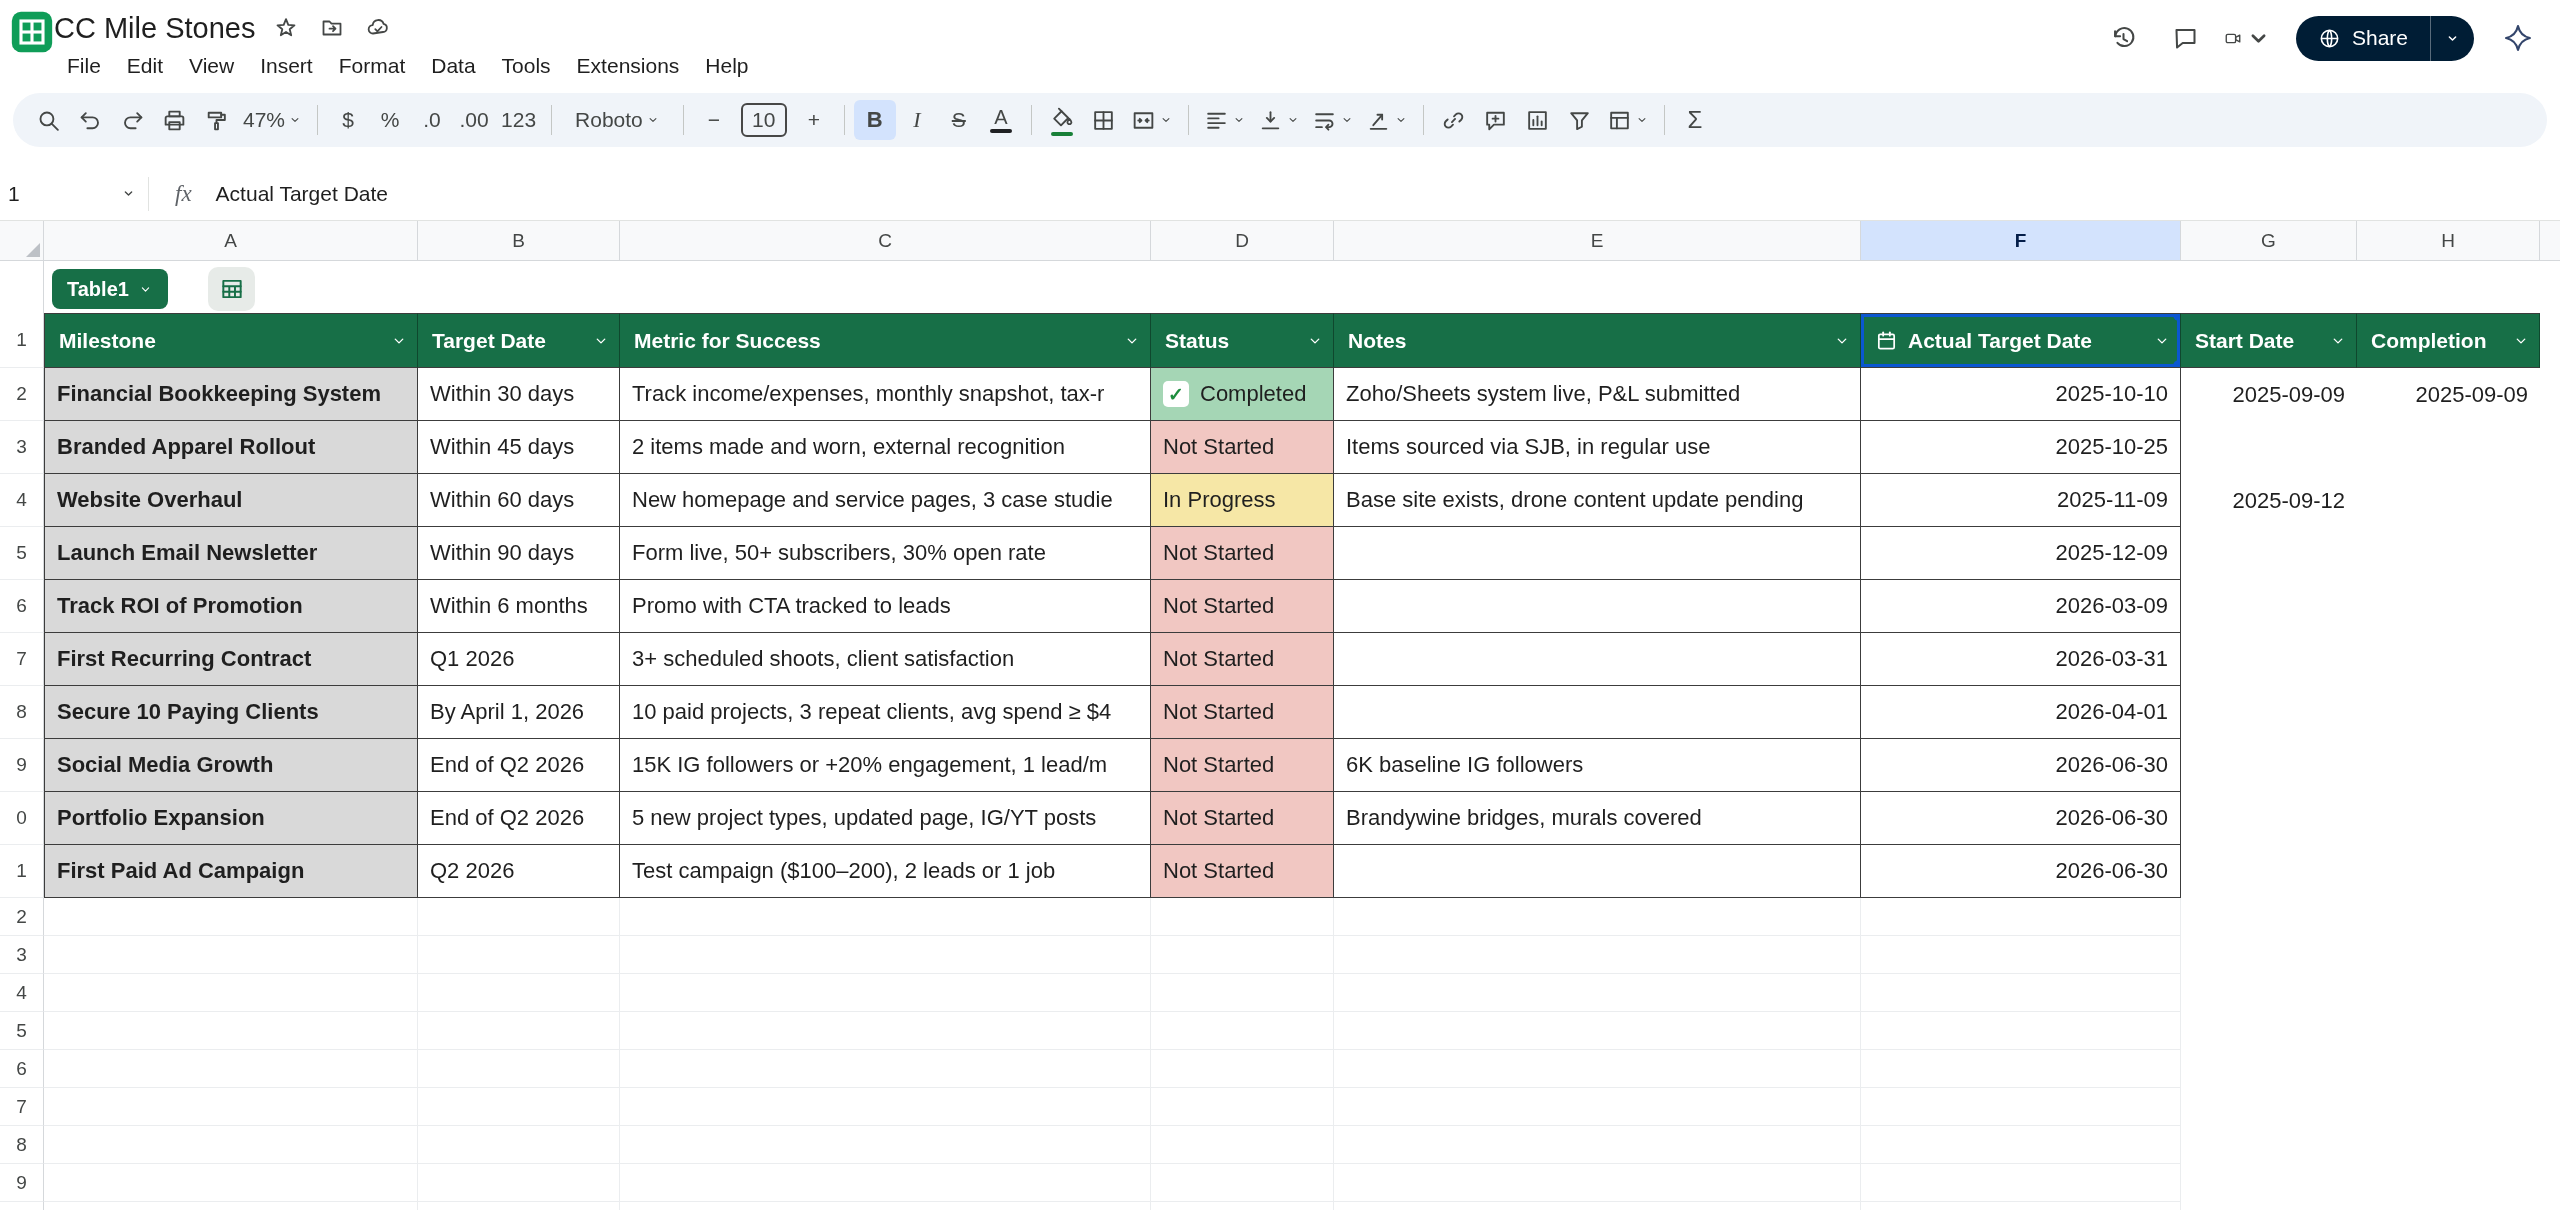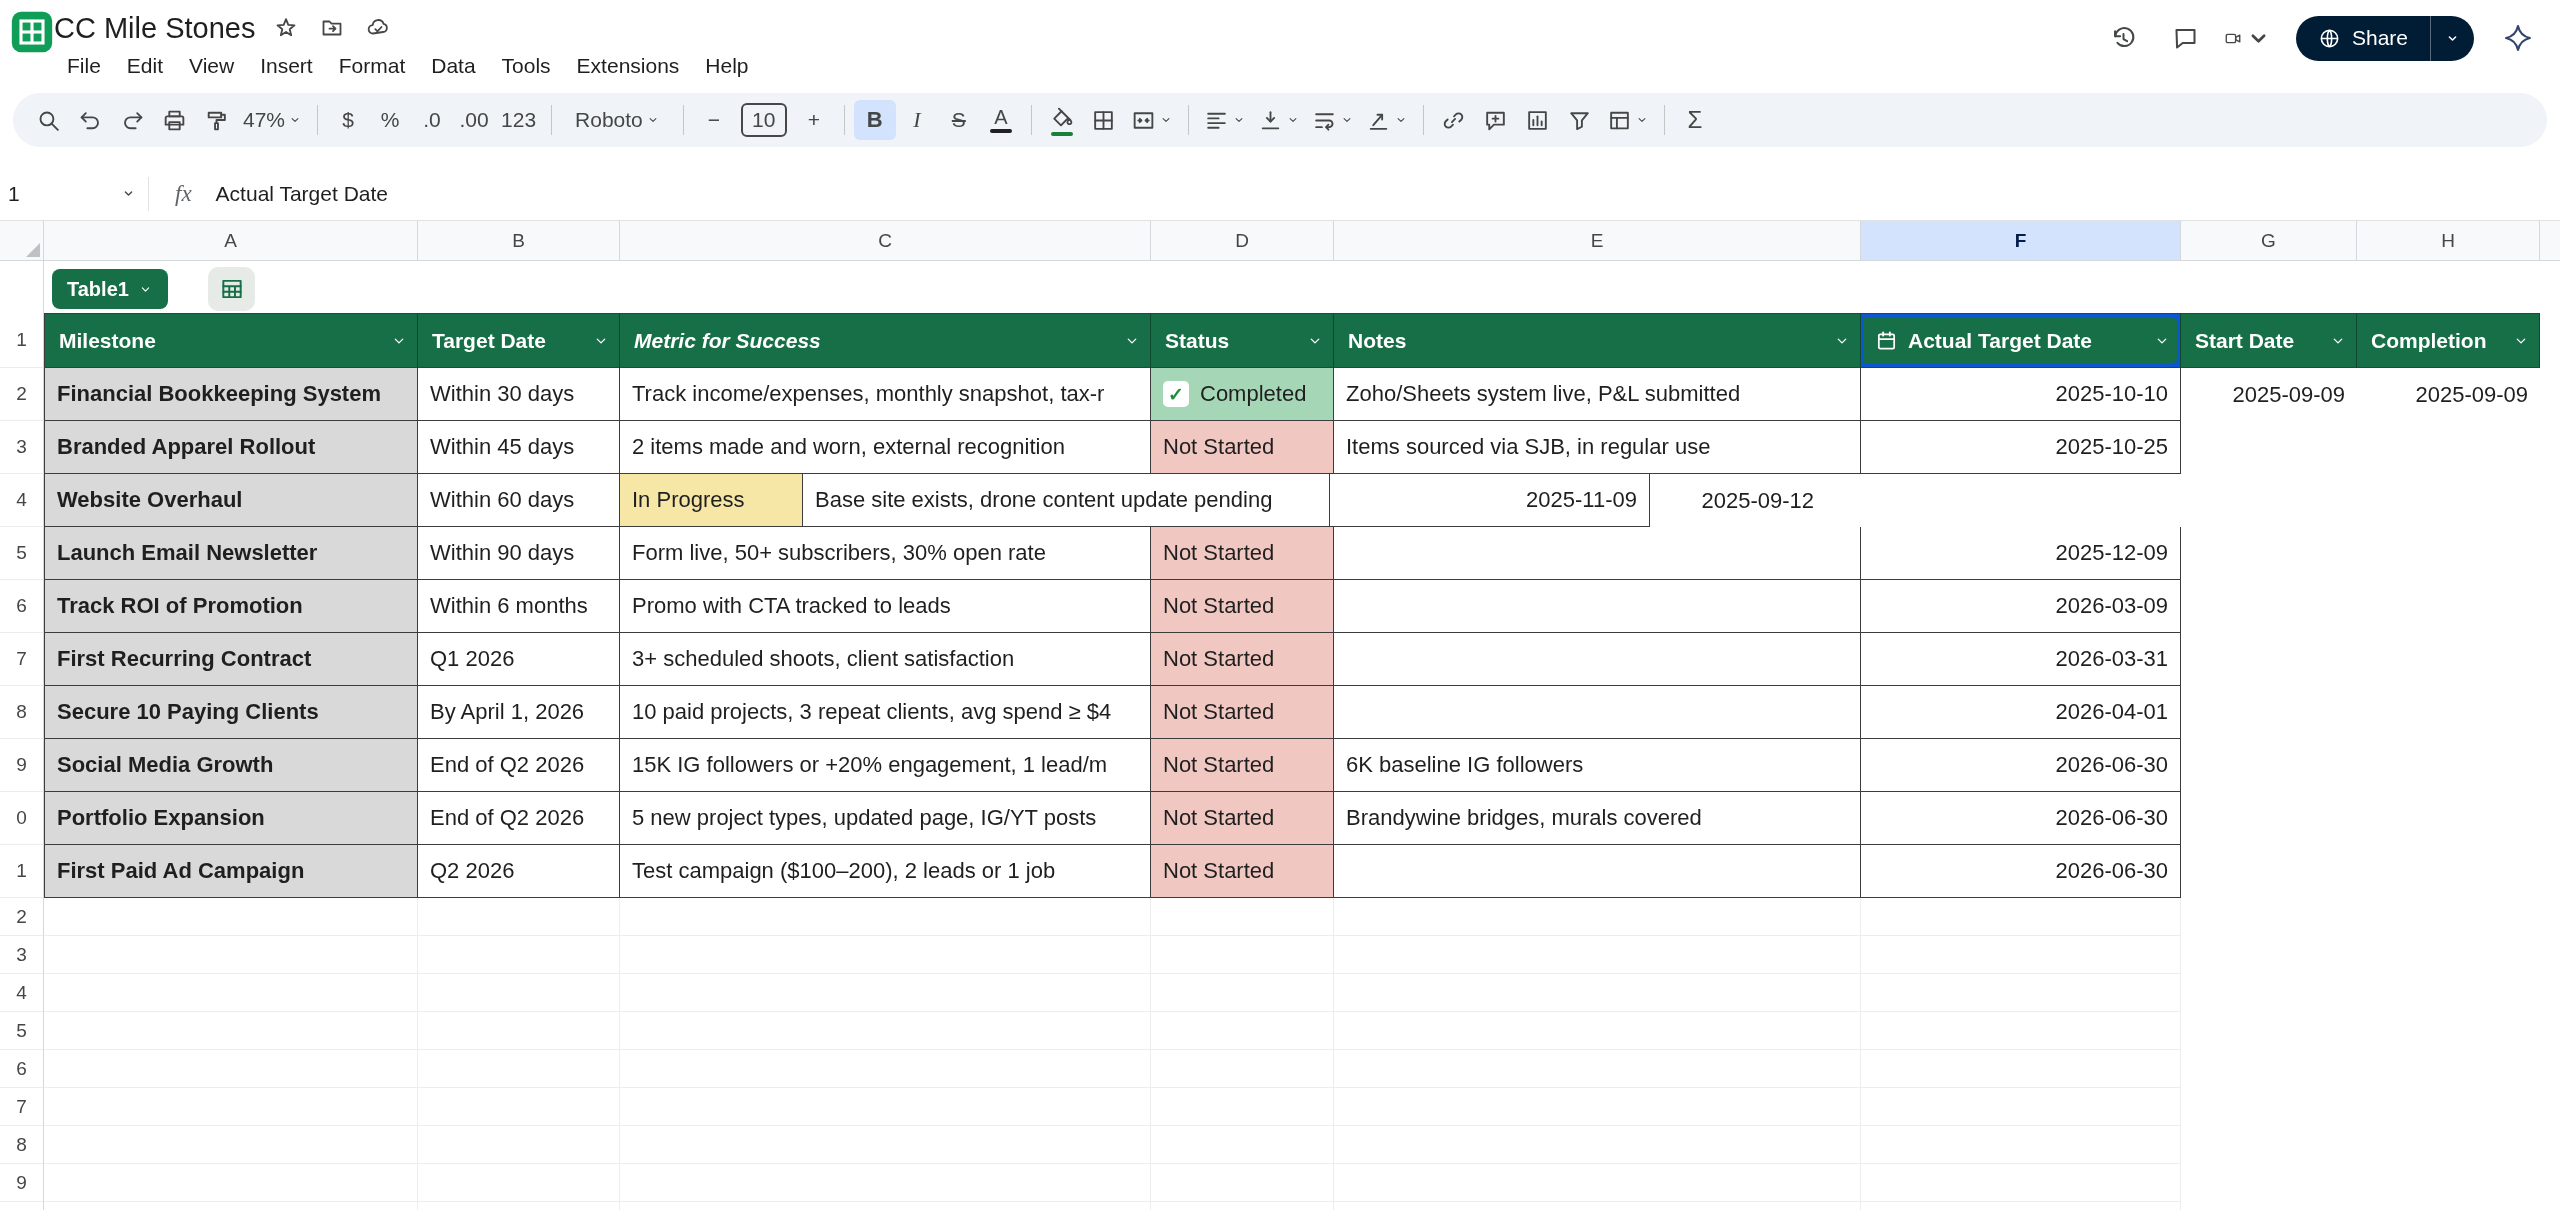--- a/index.html
+++ b/index.html
@@ -444,21 +444,21 @@
             <svg class="h-chev" viewBox="0 0 24 24" fill="none" stroke="currentColor" stroke-width="1.8" stroke-linecap="round" stroke-linejoin="round">
               <path d="M7 9.5 L12 14.5 L17 9.5"></path>
             </svg>
           </div>
           <div class="h-cell" style="width: 202px;">
             <span>Target Date</span>
             <svg class="h-chev" viewBox="0 0 24 24" fill="none" stroke="currentColor" stroke-width="1.8" stroke-linecap="round" stroke-linejoin="round">
               <path d="M7 9.5 L12 14.5 L17 9.5"></path>
             </svg>
           </div>
-          <div class="h-cell" style="width: 531px; font-style: italic;">
+          <div class="h-cell" style="width: 531px;">
             <span>Metric for Success</span>
             <svg class="h-chev" viewBox="0 0 24 24" fill="none" stroke="currentColor" stroke-width="1.8" stroke-linecap="round" stroke-linejoin="round">
               <path d="M7 9.5 L12 14.5 L17 9.5"></path>
             </svg>
           </div>
           <div class="h-cell" style="width: 183px;">
             <span>Status</span>
             <svg class="h-chev" viewBox="0 0 24 24" fill="none" stroke="currentColor" stroke-width="1.8" stroke-linecap="round" stroke-linejoin="round">
               <path d="M7 9.5 L12 14.5 L17 9.5"></path>
             </svg>
@@ -521,20 +521,21 @@
           <div class="cell" style="width: 527px;">Items sourced via SJB, in regular use</div>
           <div class="cell right" style="width: 320px;">2025-10-25</div>
           <div class="gcell" style="width: 176px;"></div>
           <div class="gcell" style="width: 183px;"></div>
           <div class="row-fill"></div>
         </div>
         <div class="row data-row">
           <div class="gutter">4</div>
           <div class="cell colA first" style="width: 374px;">Website Overhaul</div>
           <div class="cell" style="width: 202px;">Within 60 days</div>
+          <div class="cell" style="width: 531px;">New homepage and service pages, 3 case studie</div>
           <div class="cell status-in_progress" style="width: 183px;">
             <span>In Progress</span>
           </div>
           <div class="cell" style="width: 527px;">Base site exists, drone content update pending</div>
           <div class="cell right" style="width: 320px;">2025-11-09</div>
           <div class="gcell" style="width: 176px;">2025-09-12</div>
           <div class="gcell" style="width: 183px;"></div>
           <div class="row-fill"></div>
         </div>
         <div class="row data-row">

